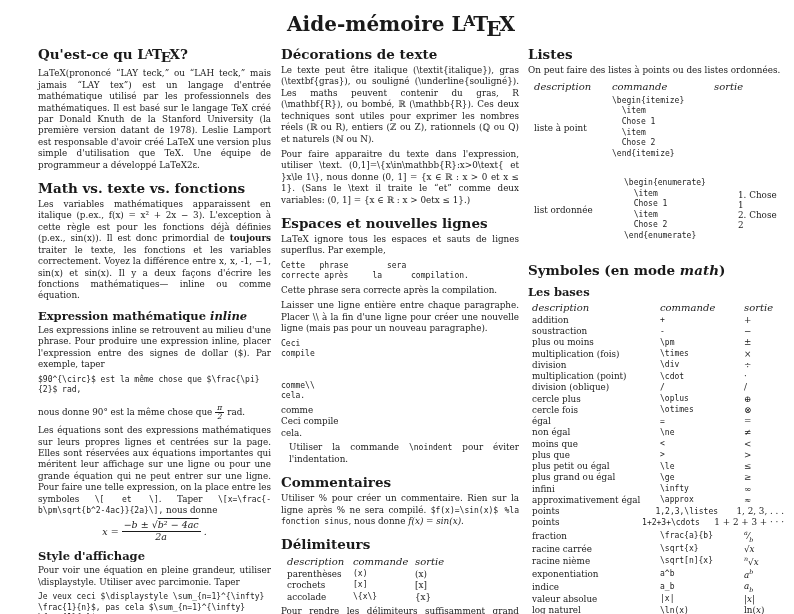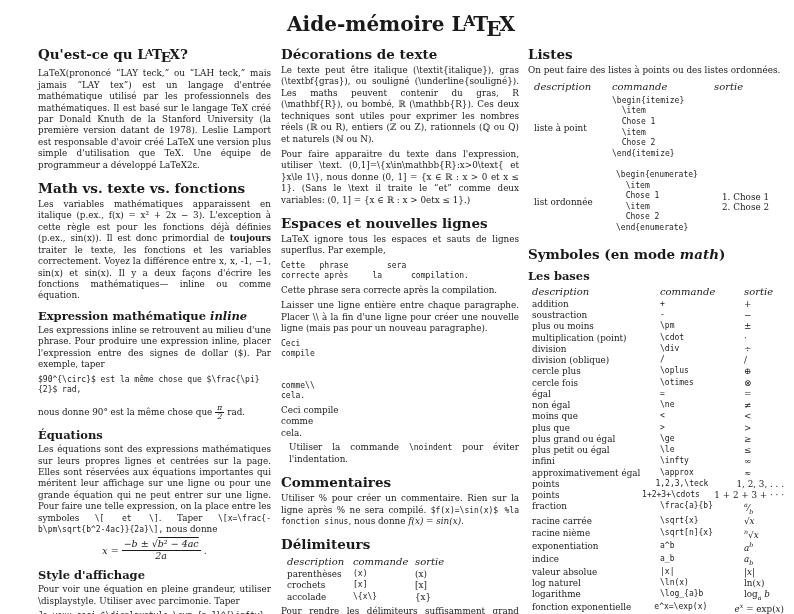--- a/index.html
+++ b/index.html
@@ -31,21 +31,21 @@
         vertical-align:middle;margin:0 3px;}
   .frac .num{border-bottom:.9px solid #1a1a1a;padding:0 2px;}
   .ol{text-decoration:overline;}
   .mathline{font-size:8.8px;display:flex;align-items:center;flex-wrap:wrap;margin:8px 0 4px;}
   
   .thead{display:flex;font-size:10px;font-style:italic;line-height:1.35;justify-content:space-between;}
   .trow{display:flex;font-size:8.8px;line-height:1.3;}
   .sym-table .td1{width:128px;padding-left:4px;}
   .sym-table .td2{width:84px;}
   .sym-table .td3{flex:1;white-space:nowrap;}
-  .sym-table .trow{line-height:1.28;}
+  .sym-table .trow{line-height:1.28;align-items:center;}
   .del-table{margin:1px 0 3px;}
   .del-table .td1{width:66px;padding-left:6px;}
   .del-table .td2{width:62px;}
   .del-table .td3{flex:1;}
   .list-table .td1{width:78px;padding-left:6px;}
   .list-table .td2{width:102px;}
   .list-table .td3{flex:1;}
   .lrow{display:flex;margin:2px 0 7px;font-size:8.8px;}
   .lrow .td1{display:flex;align-items:center;}
   .lrow .td3{display:flex;align-items:center;}
@@ -79,21 +79,20 @@
           <span>nous donne 90° est la même chose que</span>
           <span class="frac" style="font-size:7.5px;font-style:italic;">
             <span class="num">π</span>
             <span>2</span>
           </span>
           <span>rad.</span>
         </div>
     </section>
 
     <section>
-      <h3>Équations</h3>
       <p class="body"><span>Les équations sont des expressions mathématiques sur leurs propres lignes et centrées sur la page. Elles sont réservées aux équations importantes qui méritent leur affichage sur une ligne ou pour une grande équation qui ne peut entrer sur une ligne. Pour faire une telle expression, on la place entre les symboles </span><span class="mono">\[ et \]</span><span>. Taper </span><span class="mono">\[x=\frac{-b\pm\sqrt{b^2-4ac}}{2a}\],</span><span> nous donne</span></p>
       <div class="eqline">
           <span>x =</span>
           <span class="frac">
             <span class="num"><span>−b ± </span><span>√</span><span class="ol">b² − 4ac</span></span>
             <span>2a</span>
           </span>
           <span>.</span>
         </div>
     </section>
@@ -123,22 +122,22 @@
       <div class="codeblock">Cette   phrase        sera
 correcte après     la      compilation.</div>
       <p class="body">Cette phrase sera correcte après la compilation.</p>
       <p class="body">Laisser une ligne entière entre chaque paragraphe. Placer \\ à la fin d'une ligne pour créer une nouvelle ligne (mais pas pour un nouveau paragraphe).</p>
       <div class="codeblock">Ceci
 compile
 
 
 comme\\
 cela.</div>
+      <p class="out">comme</p>
       <p class="out">Ceci compile</p>
-      <p class="out">comme</p>
       <p class="out">cela.</p>
       <p class="body" style="margin-top:3px;margin-left:8px;"><span>Utiliser la commande </span><span class="mono">\noindent</span><span> pour éviter l'indentation.</span></p>
     </section>
 
     <section>
       <h2>Commentaires</h2>
       <p class="body"><span>Utiliser % pour créer un commentaire. Rien sur la ligne après % ne sera compilé. </span><span class="mono">$f(x)=\sin(x)$ %la fonction sinus</span><span>, nous donne </span><i>f(x) = sin(x)</i><span>.</span></p>
     </section>
 
     <section>
@@ -190,21 +189,21 @@
           <span class="td1">liste à point</span>
           <span class="td2 codeblock" style="margin:0;">\begin{itemize}
   \item
   Chose 1
   \item
   Chose 2
 \end{itemize}</span>
         </div>
         <div class="lrow">
           <span class="td1">list ordonnée</span>
-          <span class="td2 codeblock" style="margin:4px;">\begin{enumerate}
+          <span class="td2 codeblock" style="margin:12px;">\begin{enumerate}
   \item
   Chose 1
   \item
   Chose 2
 \end{enumerate}</span>
           <span class="td3 prelines">1. Chose 1
 2. Chose 2</span>
         </div>
       </div>
     </section>
@@ -231,34 +230,39 @@
               <span class="td2 mono">-</span>
               <span class="td3">−</span>
             </div>
 
             <div class="trow">
               <span class="td1">plus ou moins</span>
               <span class="td2 mono">\pm</span>
               <span class="td3">±</span>
             </div>
 
+            <div class="trow">
+              <span class="td1">multiplication (fois)</span>
+              <span class="td2 mono">\times</span>
+              <span class="td3">×</span>
+            </div>
+
+            <div class="trow">
+              <span class="td1">division</span>
+              <span class="td2 mono">\div</span>
+              <span class="td3">÷</span>
+            </div>
 
             <div class="trow">
               <span class="td1">multiplication (point)</span>
               <span class="td2 mono">\cdot</span>
               <span class="td3">·</span>
             </div>
 
             <div class="trow">
-              <span class="td1">division</span>
-              <span class="td2 mono">\div</span>
-              <span class="td3">÷</span>
-            </div>
-
-            <div class="trow">
               <span class="td1">division (oblique)</span>
               <span class="td2 mono">/</span>
               <span class="td3">/</span>
             </div>
 
             <div class="trow">
               <span class="td1">cercle plus</span>
               <span class="td2 mono">\oplus</span>
               <span class="td3">⊕</span>
             </div>
@@ -287,46 +291,46 @@
               <span class="td3">&lt;</span>
             </div>
 
             <div class="trow">
               <span class="td1">plus que</span>
               <span class="td2 mono">&gt;</span>
               <span class="td3">&gt;</span>
             </div>
 
             <div class="trow">
+              <span class="td1">plus petit ou égal</span>
+              <span class="td2 mono">\le</span>
+              <span class="td3">≤</span>
+            </div>
+
+            <div class="trow">
               <span class="td1">plus grand ou égal</span>
               <span class="td2 mono">\ge</span>
               <span class="td3">≥</span>
             </div>
 
             <div class="trow">
-              <span class="td1">plus petit ou égal</span>
-              <span class="td2 mono">\le</span>
-              <span class="td3">≤</span>
-            </div>
-
-            <div class="trow">
               <span class="td1">infini</span>
               <span class="td2 mono">\infty</span>
               <span class="td3">∞</span>
             </div>
 
             <div class="trow">
               <span class="td1">approximativement égal</span>
               <span class="td2 mono">\approx</span>
               <span class="td3">≈</span>
             </div>
 
             <div class="trow">
               <span class="td1">points</span>
-              <span class="td2 mono">1,2,3,\teck</span>
+              <span class="td2 mono">1,2,3,\listes</span>
               <span class="td3">1, 2, 3, . . .</span>
             </div>
 
             <div class="trow">
               <span class="td1">points</span>
               <span class="td2 mono">1+2+3+\cdots</span>
               <span class="td3">1 + 2 + 3 + · · ·</span>
             </div>
 
             <div class="trow">

